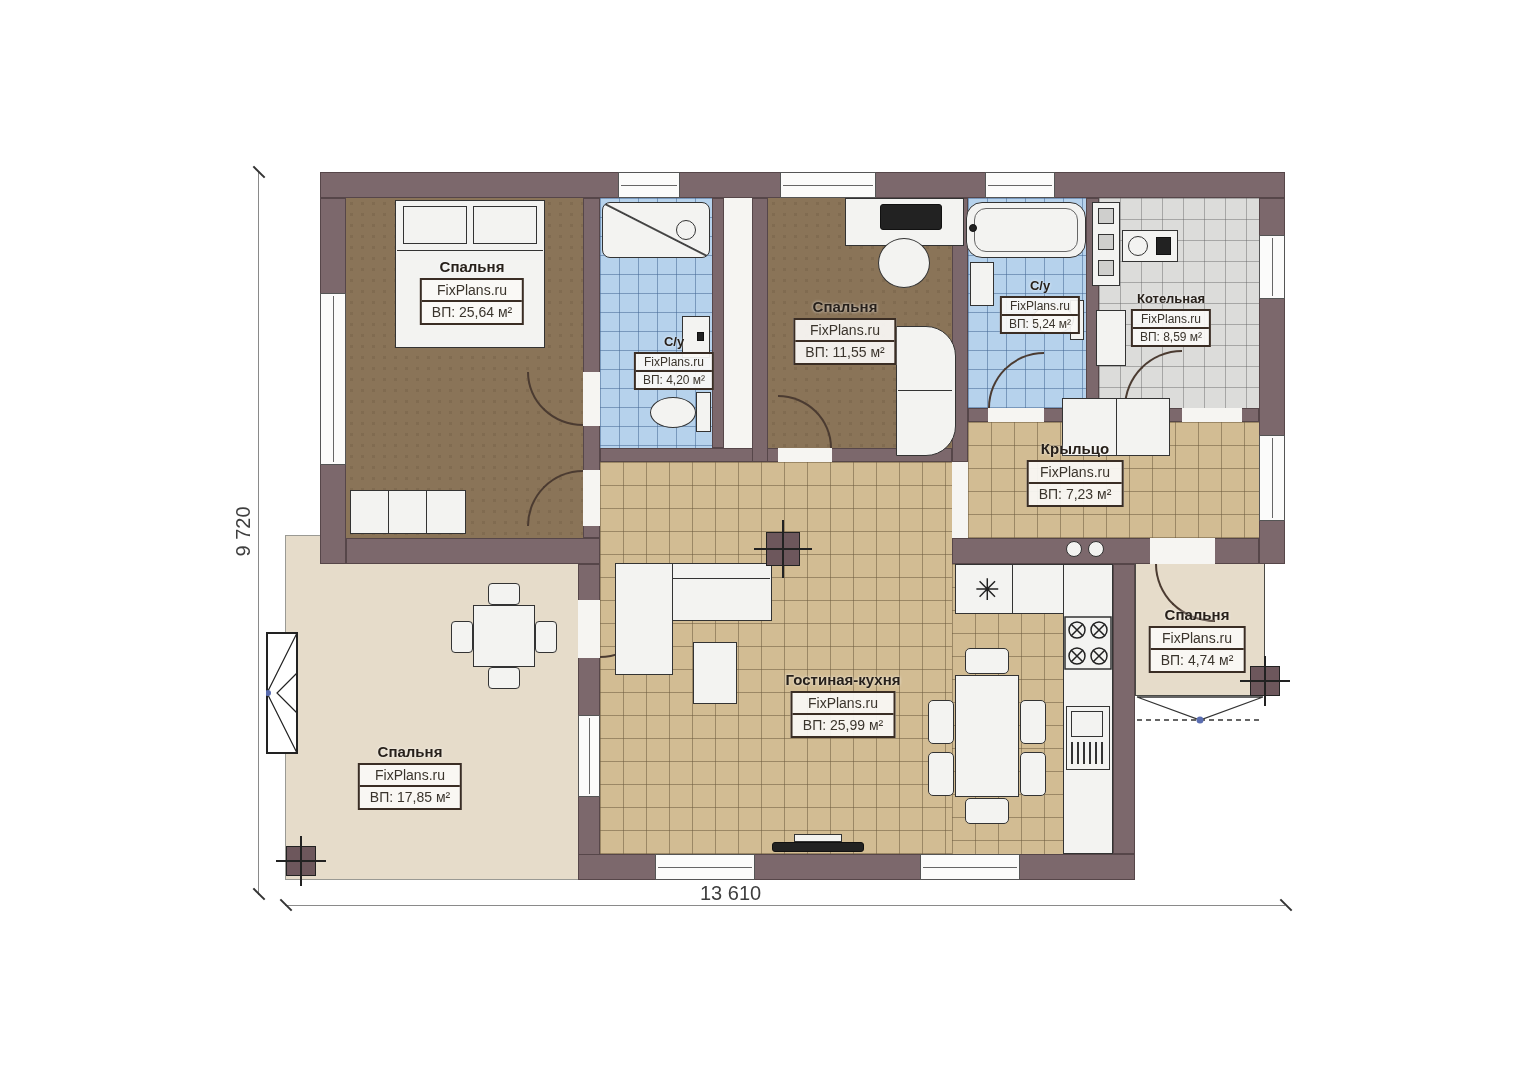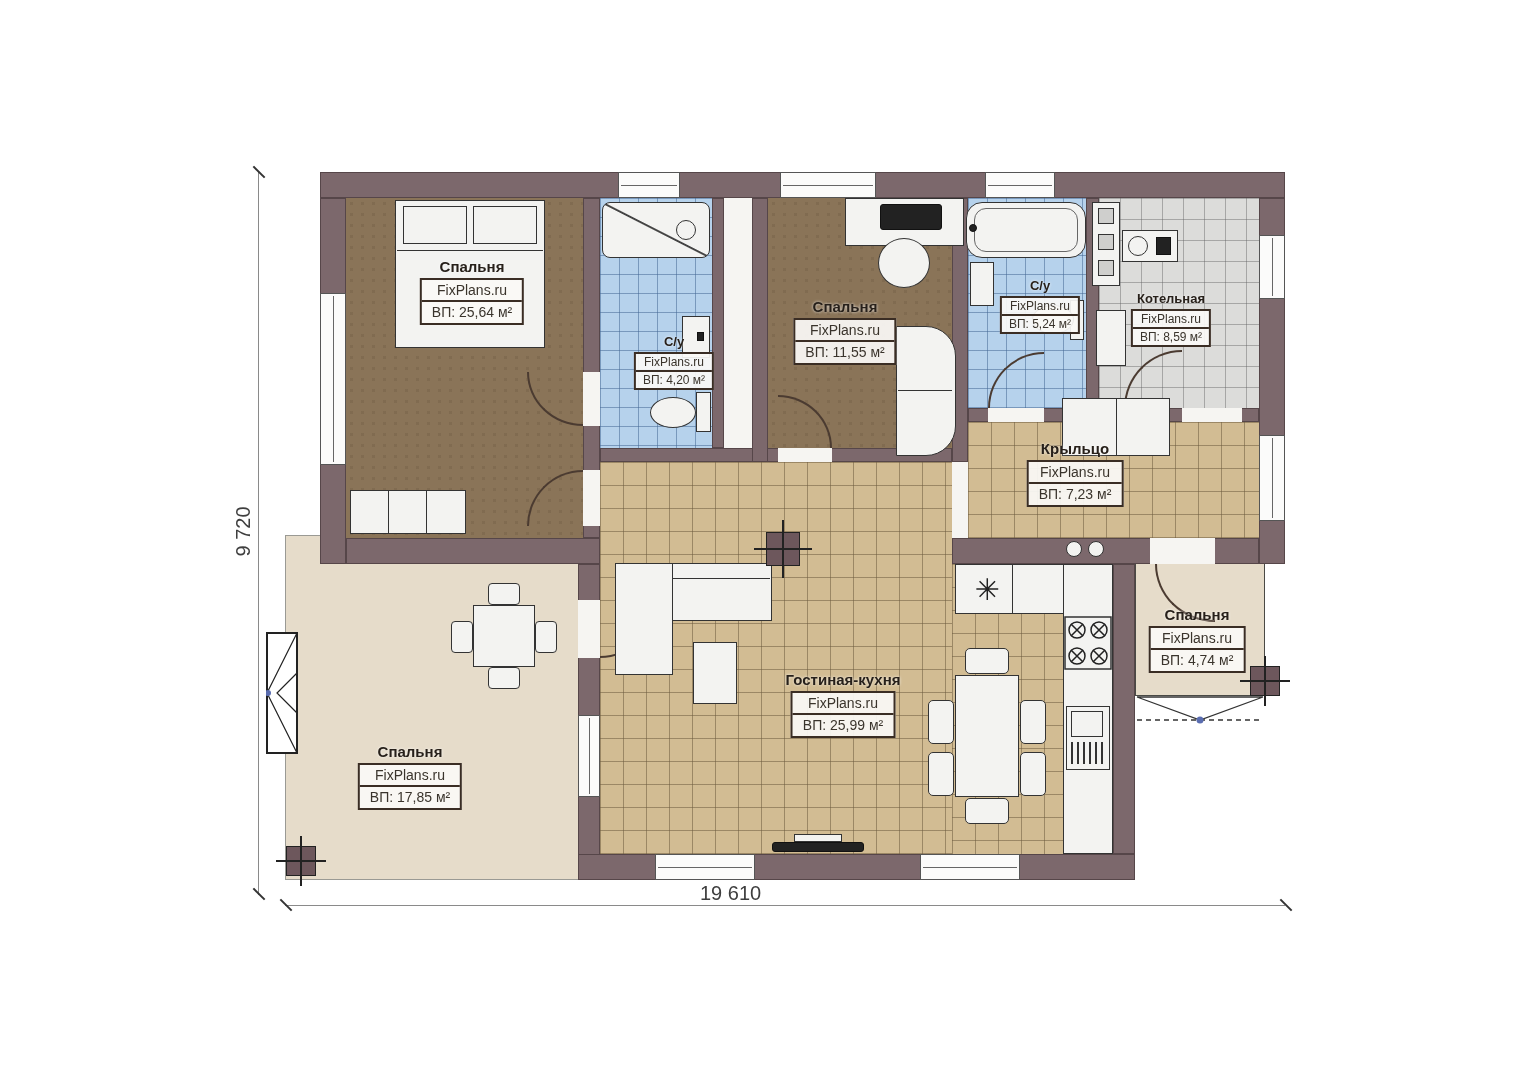--- a/index.html
+++ b/index.html
@@ -280,20 +280,20 @@
     <div class="rname">Спальня</div>
     <div class="rbox">
       <div class="rbrand">FixPlans.ru</div>
       <div class="rarea">ВП: 17,85 м²</div>
     </div>
   </div>
 
   <div class="abs dimline" style="left:285px;top:905px;width:1000px;height:1px;"></div>
   <div class="abs dimtick" style="left:278px;top:904px;"></div>
   <div class="abs dimtick" style="left:1278px;top:904px;"></div>
-  <div class="abs dimlabel" style="left:700px;top:882px;">19 610</div>
+  <div class="abs dimlabel" style="left:700px;top:882px;">13 610</div>
 
   <div class="abs dimline" style="left:258px;top:172px;width:1px;height:723px;"></div>
   <div class="abs dimtick" style="left:251px;top:171px;"></div>
   <div class="abs dimtick" style="left:251px;top:893px;"></div>
   <div class="abs dimlabel" style="left:213px;top:520px;transform:rotate(-90deg);transform-origin:center;width:60px;text-align:center;">9 720</div>
 
 </div>
 
 </body></html>

